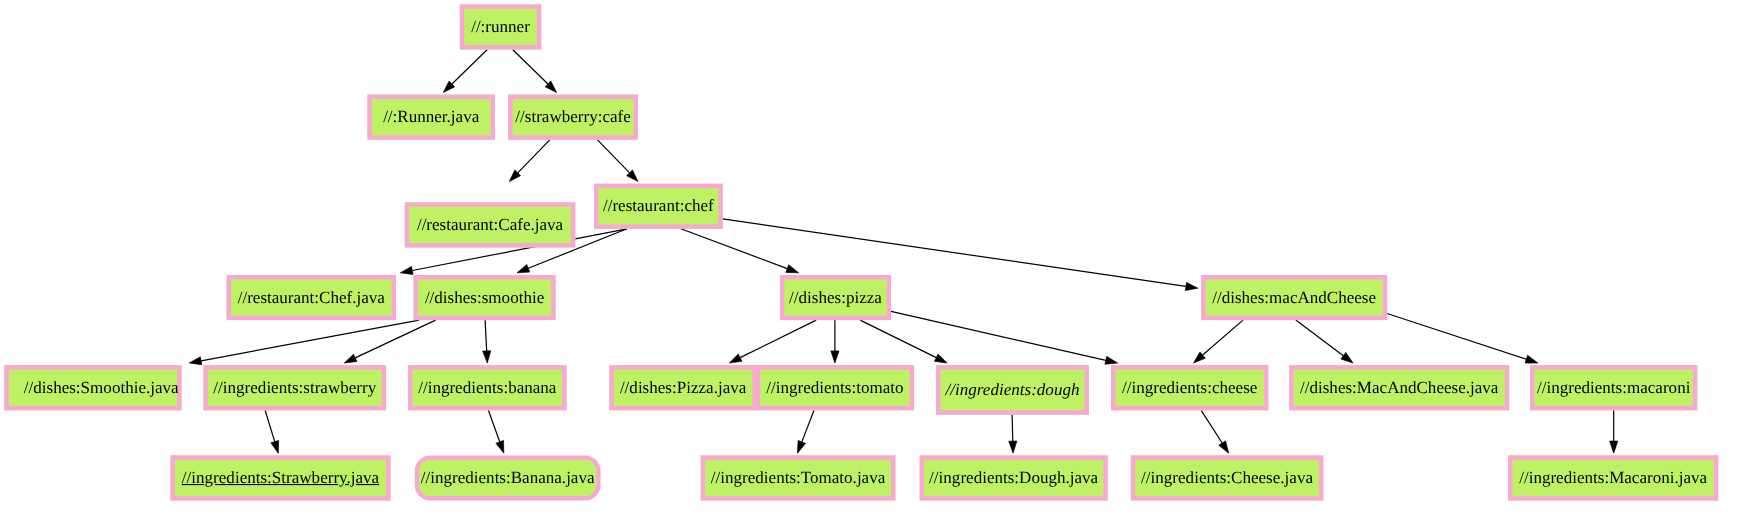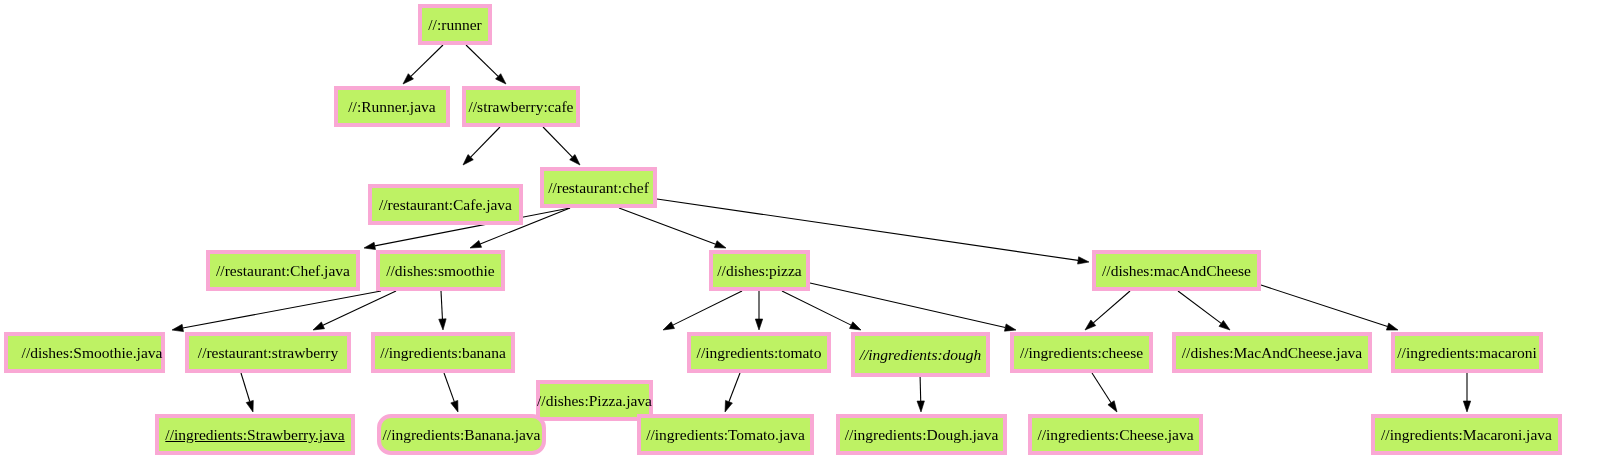--- a/index.html
+++ b/index.html
@@ -174,26 +174,26 @@
       <div class="node-box" style="left: 709px; top: 250px; width: 101px; height: 41px;">
         <span>//dishes:pizza</span>
       </div>
       <div class="node-box" style="left: 1092px; top: 250px; width: 169px; height: 41px;">
         <span>//dishes:macAndCheese</span>
       </div>
       <div class="node-box" style="left: 4px; top: 332px; width: 161px; height: 41px; padding-left: 15px;">
         <span>//dishes:Smoothie.java</span>
       </div>
       <div class="node-box" style="left: 185px; top: 332px; width: 166px; height: 41px;">
-        <span>//restaurant:strawberry</span>
+        <span>//ingredients:strawberry</span>
       </div>
       <div class="node-box" style="left: 371px; top: 332px; width: 144px; height: 41px;">
         <span>//ingredients:banana</span>
       </div>
-      <div class="node-box" style="left: 536px; top: 332px; width: 117px; height: 41px; margin-top: 48px;">
+      <div class="node-box" style="left: 554px; top: 332px; width: 134px; height: 41px;">
         <span>//dishes:Pizza.java</span>
       </div>
       <div class="node-box" style="left: 687px; top: 332px; width: 144px; height: 41px;">
         <span>//ingredients:tomato</span>
       </div>
       <div class="node-box" style="left: 851px; top: 332px; width: 139px; height: 45px; font-style: italic;">
         <span>//ingredients:dough</span>
       </div>
       <div class="node-box" style="left: 1010px; top: 332px; width: 143px; height: 41px;">
         <span>//ingredients:cheese</span>

